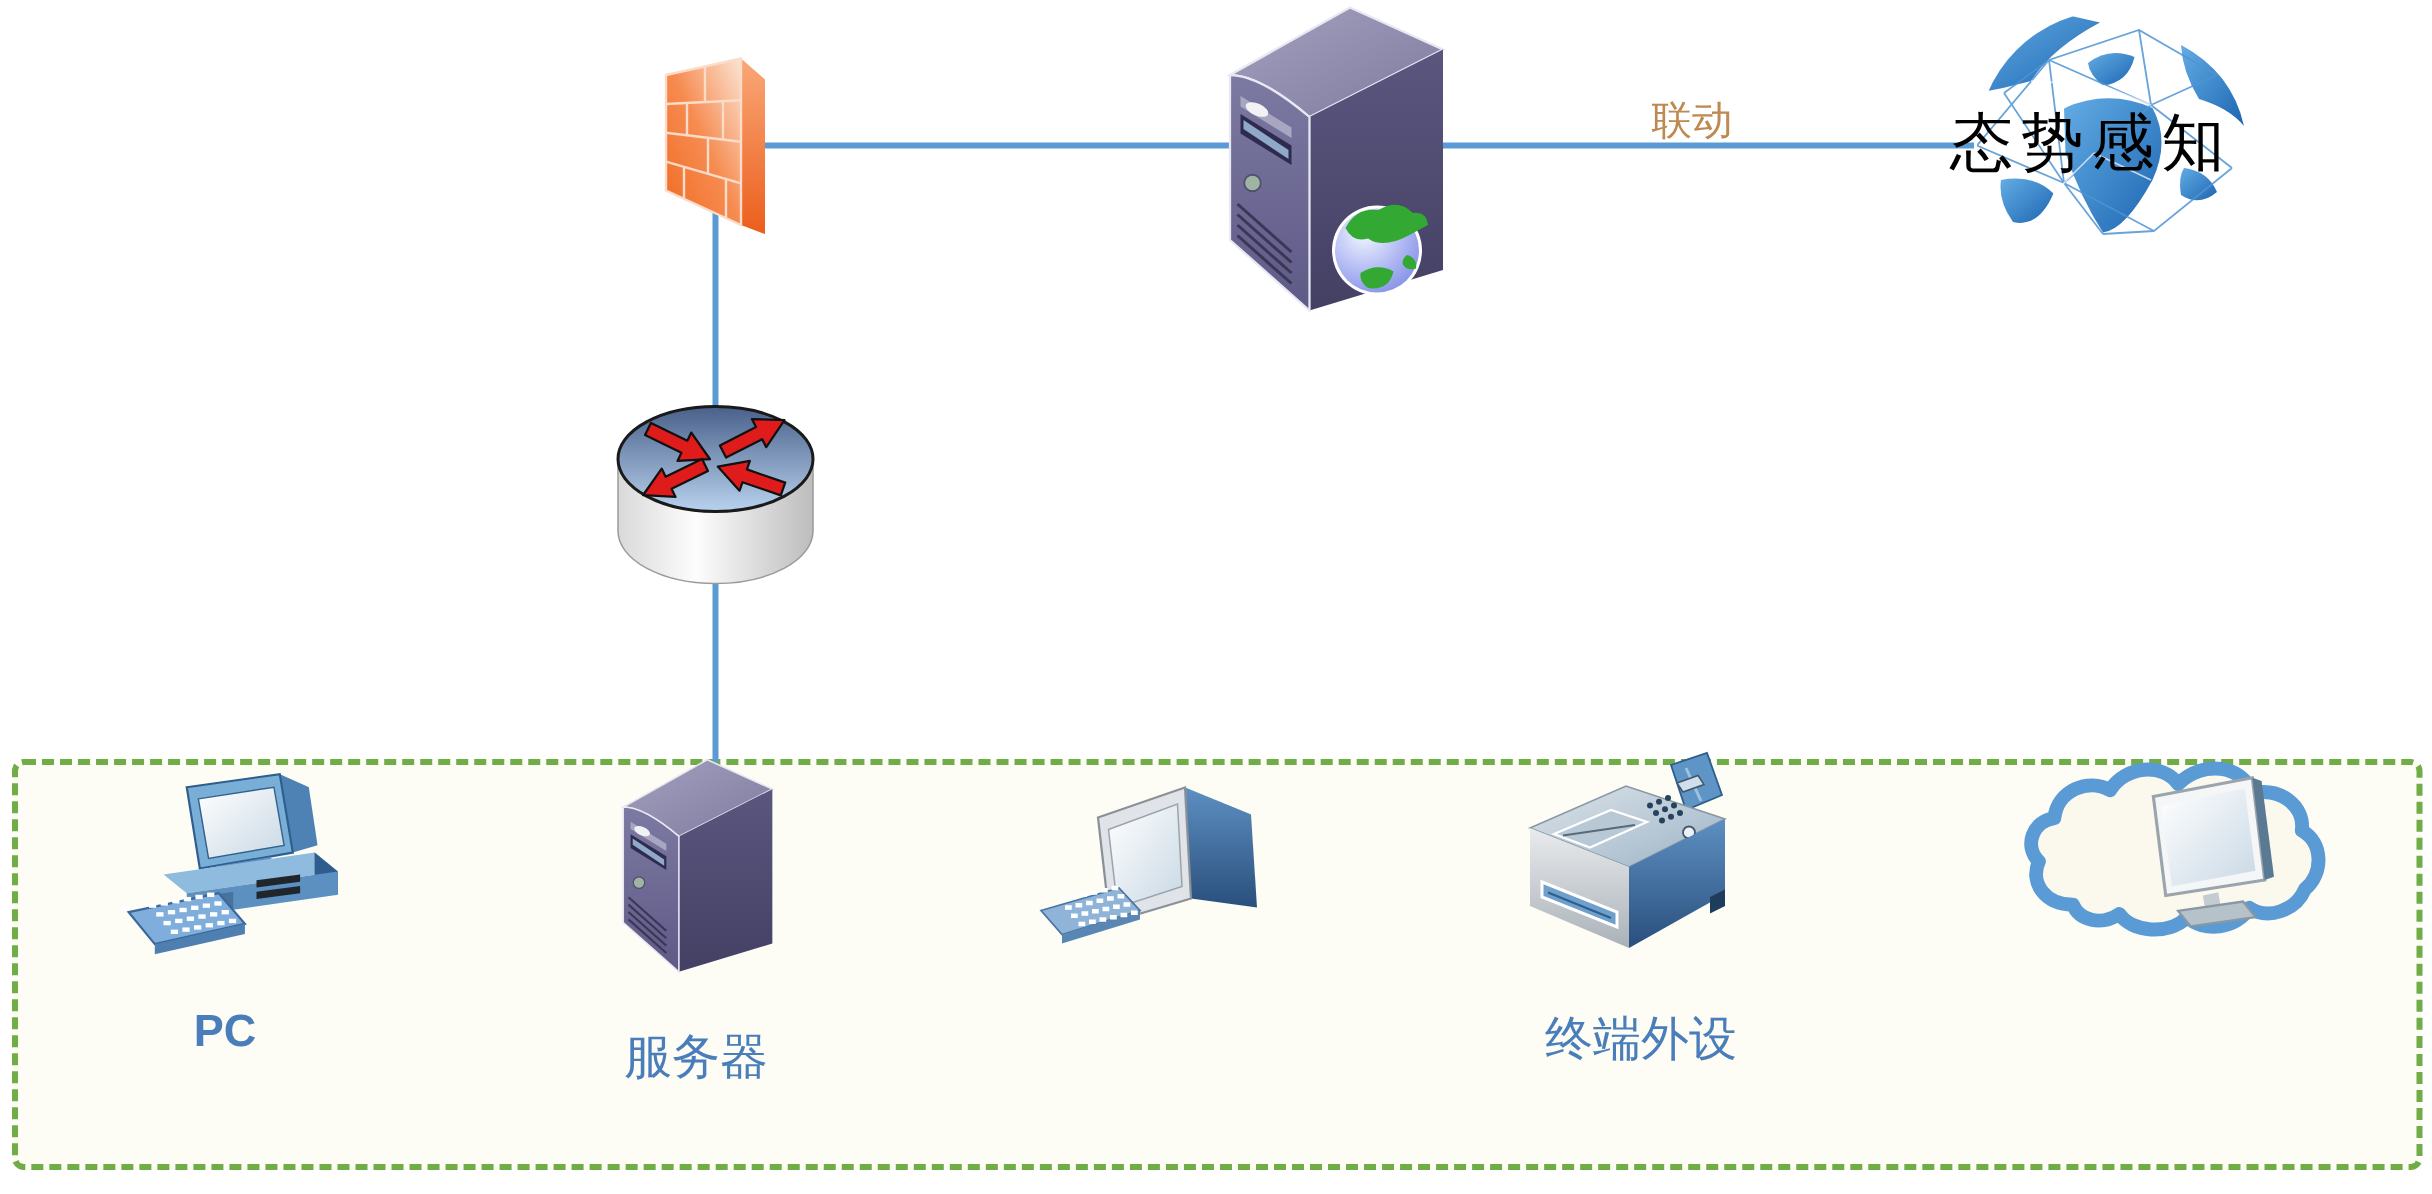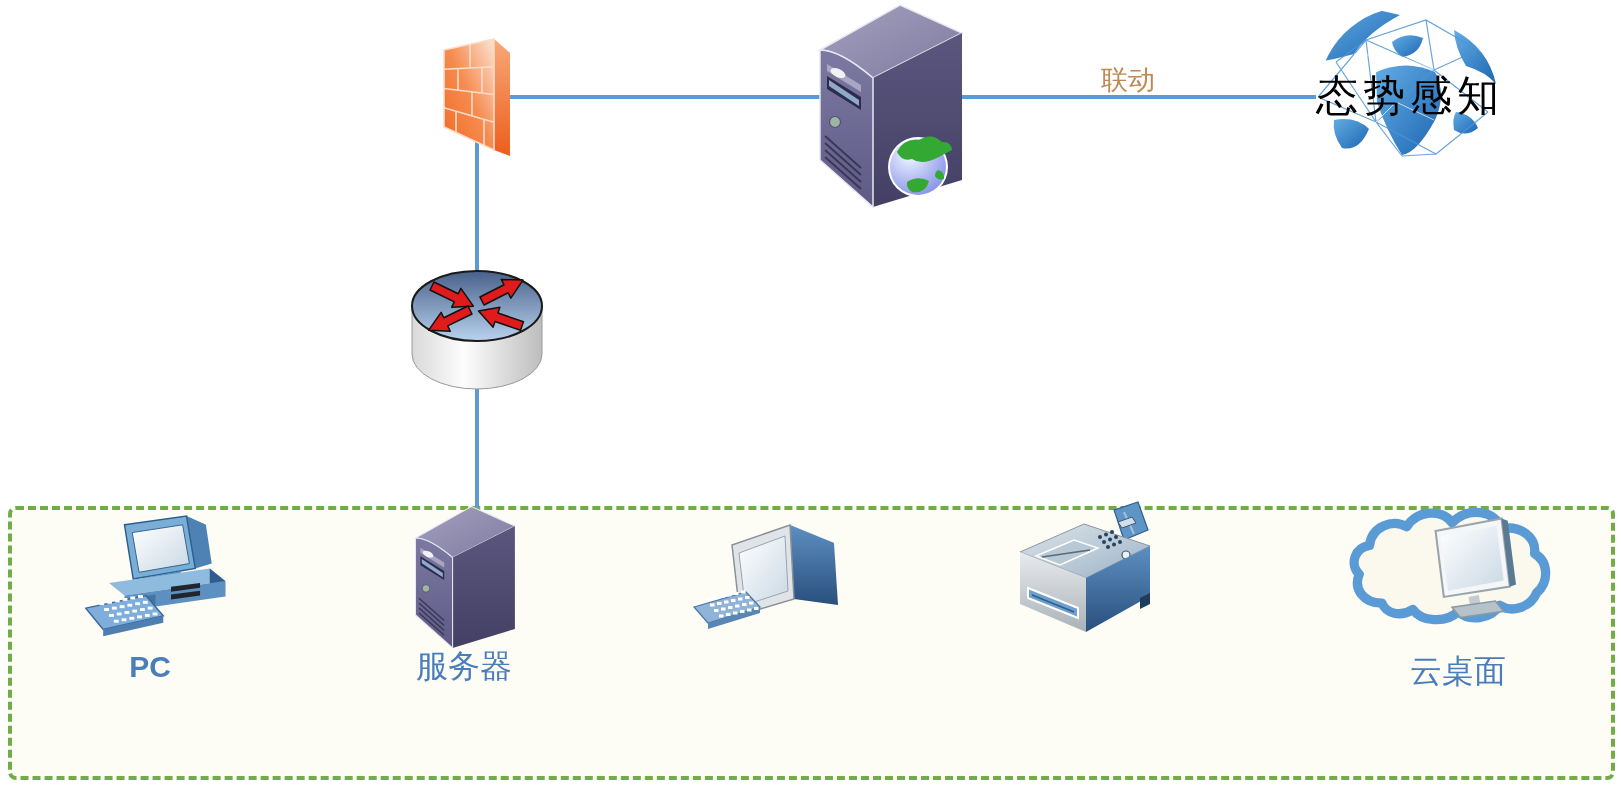--- a/index.html
+++ b/index.html
@@ -1,25 +1,25 @@
 <!DOCTYPE html>
 <html><head>
 <meta charset="utf-8">
 <style>
   html,body{margin:0;padding:0;background:#ffffff;}
   #canvas{position:relative;width:1621px;height:796px;background:#ffffff;overflow:hidden;
           font-family:"Liberation Sans",sans-serif;}
   .line{position:absolute;background:#5B9BD5;z-index:1;}
   .node{position:absolute;z-index:2;}
   .lbl{position:absolute;z-index:3;text-align:center;}
-  .lbl-blue{color:#4A7EBB;font-size:32px;font-family:"Liberation Sans",sans-serif;}
+  .lbl-blue{color:#4A7EBB;font-size:32px;font-family:"Liberation Sans",sans-serif;margin-top:21px;}
   .lbl-tan{color:#BE8A52;font-family:Liberation Sans, sans-serif;}
   #client-box{position:absolute;left:8px;top:506px;width:1599px;height:266px;
               border:4px dashed #70AD47;border-radius:8px;background:#FDFCF5;z-index:0;}
-  #sa-text{position:absolute;left:1300px;top:75px;width:220px;text-align:center;z-index:3;
+  #sa-text{position:absolute;left:1300px;top:75px;width:220px;text-align:left;z-index:3;
            font-family:"Liberation Serif",serif;font-size:42px;letter-spacing:5px;color:#000;line-height:1;}
 </style>
 </head>
 <body>
 
 <div id="canvas">
 
   <svg width="0" height="0" style="position:absolute" aria-hidden="true">
     <defs>
       <linearGradient id="gFwFront" x1="0" y1="1" x2="1" y2="0">
@@ -294,17 +294,17 @@
   <svg class="node" style="left:1340px;top:500px;" width="220" height="132" viewBox="0 0 212 128">
     <path d="M40,100 C22,100 12,86 18,72 C8,62 14,46 28,44 C30,26 50,18 64,26 C74,10 98,8 108,22 C124,6 150,10 156,28 C174,24 190,36 188,52 C202,60 202,80 190,90 C184,104 166,110 154,102 C146,116 124,118 114,108 C102,120 78,118 70,106 C58,114 44,110 40,100 Z" fill="#FBF9EE" stroke="#5B9BD5" stroke-width="9" stroke-linejoin="round"></path>
     <polygon points="92,30 156,18 164,84 100,94" fill="#F4F6F8" stroke="#9AA4AC" stroke-width="2"></polygon>
     <polygon points="156,18 162,20 170,82 164,84" fill="#5A7A94"></polygon>
     <polygon points="97,36 151,25 158,78 104,88" fill="url(#gScreen)"></polygon>
     <polygon points="124,94 134,92 136,104 126,106" fill="#C4CCD2"></polygon>
     <polygon points="108,104 150,98 158,108 116,114" fill="#B6C2CA" stroke="#8898A4" stroke-width="1.5"></polygon>
   </svg>
 
   <div class="lbl lbl-blue" style="left:90px;top:650px;width:120px;font-weight:bold;font-size:30px;">PC</div>
-  <div class="lbl lbl-blue" style="left:384px;top:645px;width:160px;">服务器</div>
-  <div class="lbl lbl-blue" style="left:1378px;top:650px;width:160px;">云桌面</div>
+  <div class="lbl lbl-blue" style="left:384px;top:662px;width:160px;">服务器</div>
+  <div class="lbl lbl-blue" style="left:994px;top:650px;width:200px;">终端外设</div>
 
 
 </div>
 
 </body></html>

